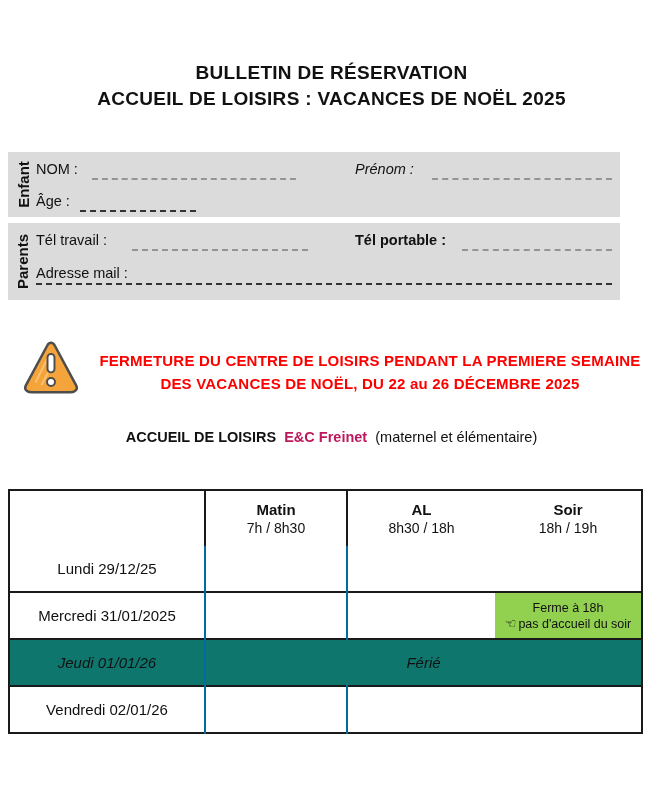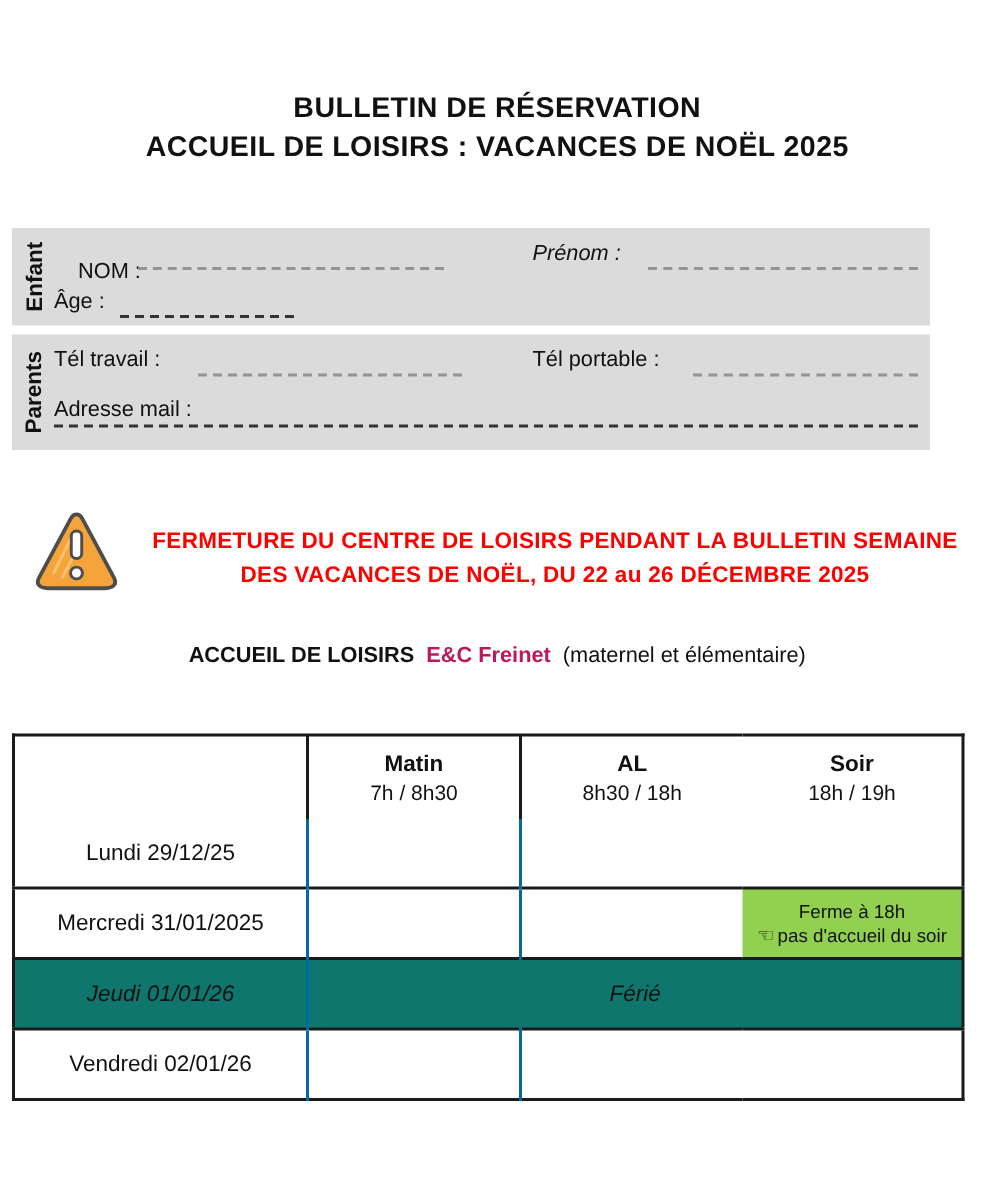--- a/index.html
+++ b/index.html
@@ -26,30 +26,30 @@
     display:flex;align-items:center;justify-content:center;
   }
   .v-label{
     transform:rotate(-90deg);white-space:nowrap;
     font-weight:bold;font-size:15px;color:#111;
   }
   .fld{position:absolute;font-size:14.5px;color:#111;white-space:nowrap;}
   .dash{position:absolute;border-bottom:2px dashed #949494;height:0;}
   .dash.dark{border-bottom:2px dashed #333333;}
   
-  .nom-label{left:44px;top:9px;margin-top:12px;}
+  .nom-label{left:28px;top:9px;}
   .nom-dash{left:84px;top:26px;width:204px;}
   .prenom-label{left:347px;top:9px;font-style:italic;}
   .prenom-dash{left:424px;top:26px;width:180px;}
   .age-label{left:28px;top:41px;}
   .age-dash{left:72px;top:58px;width:116px;}
   
   .telt-label{left:28px;top:9px;}
   .telt-dash{left:124px;top:26px;width:176px;}
-  .telp-label{left:347px;top:9px;}
+  .telp-label{left:347px;top:9px;font-weight:bold;}
   .telp-dash{left:454px;top:26px;width:150px;}
   .mail-label{left:28px;top:42px;}
   .mail-dash{left:28px;top:60px;width:576px;}
   
   #warning-icon{position:absolute;left:22px;top:337px;width:58px;height:62px;}
   #warning-text{
     position:absolute;left:86px;top:349px;width:568px;
     text-align:center;color:#FF0000;font-weight:bold;
     font-size:15px;line-height:23px;letter-spacing:0.2px;
   }
@@ -121,21 +121,21 @@
     <span class="dash dark mail-dash"></span>
   </div>
 
   <svg id="warning-icon" viewBox="0 0 60 62" xmlns="http://www.w3.org/2000/svg">
     <path d="M30 5 Q32.5 5 34 8 L56 49 Q58 53 54.5 55 Q53 56 50 56 L10 56 Q7 56 5.5 55 Q2 53 4 49 L26 8 Q27.5 5 30 5 Z" fill="#F5A43C" stroke="#4D4D4D" stroke-width="2.6" stroke-linejoin="round"></path>
     <path d="M14 46 L28 18 M20 49 L33 24" stroke="#FBC97E" stroke-width="2" fill="none" opacity="0.8"></path>
     <rect x="26.4" y="16.5" width="7.2" height="19" rx="3.4" fill="#ffffff" stroke="#4D4D4D" stroke-width="2"></rect>
     <circle cx="30" cy="45.5" r="4.1" fill="#ffffff" stroke="#4D4D4D" stroke-width="2"></circle>
   </svg>
   <div id="warning-text">
-    <div>FERMETURE DU CENTRE DE LOISIRS PENDANT LA BULLETIN SEMAINE</div>
+    <div>FERMETURE DU CENTRE DE LOISIRS PENDANT LA PREMIERE SEMAINE</div>
     <div>DES VACANCES DE NOËL, DU 22 au 26 DÉCEMBRE 2025</div>
   </div>
 
   <div id="subtitle">
     <span class="bold">ACCUEIL DE LOISIRS</span>
     <span class="red">E&amp;C Freinet</span>
     <span>(maternel et élémentaire)</span>
   </div>
 
   <table id="reservation-table">

